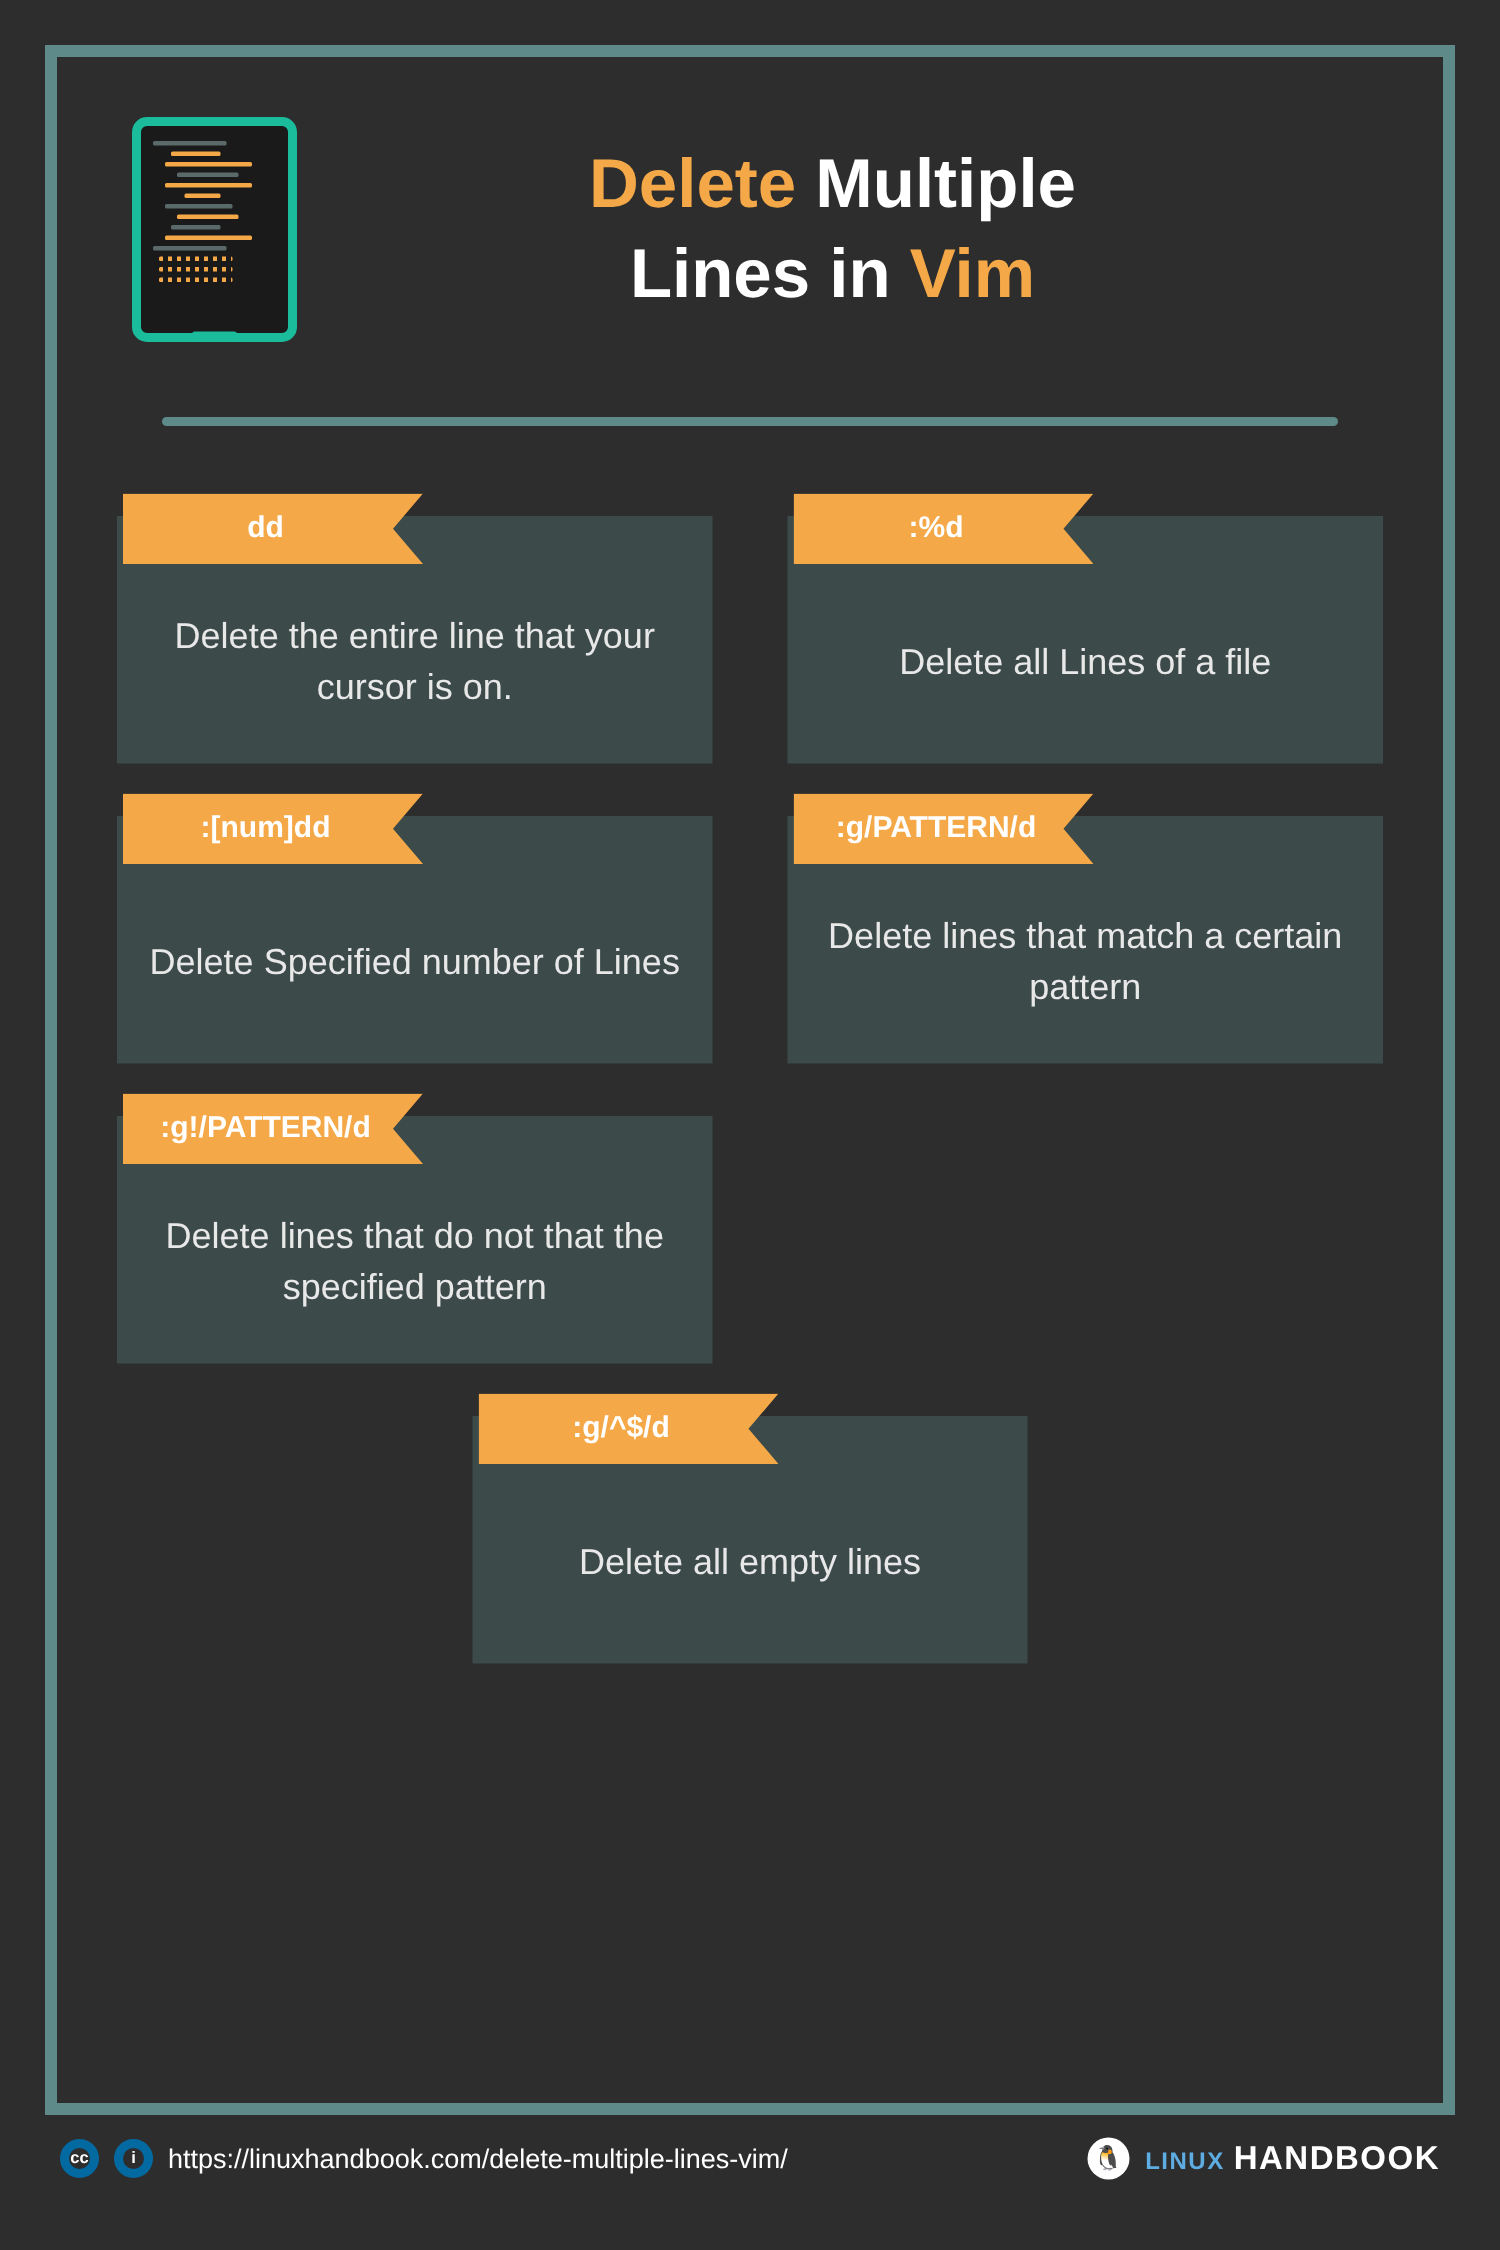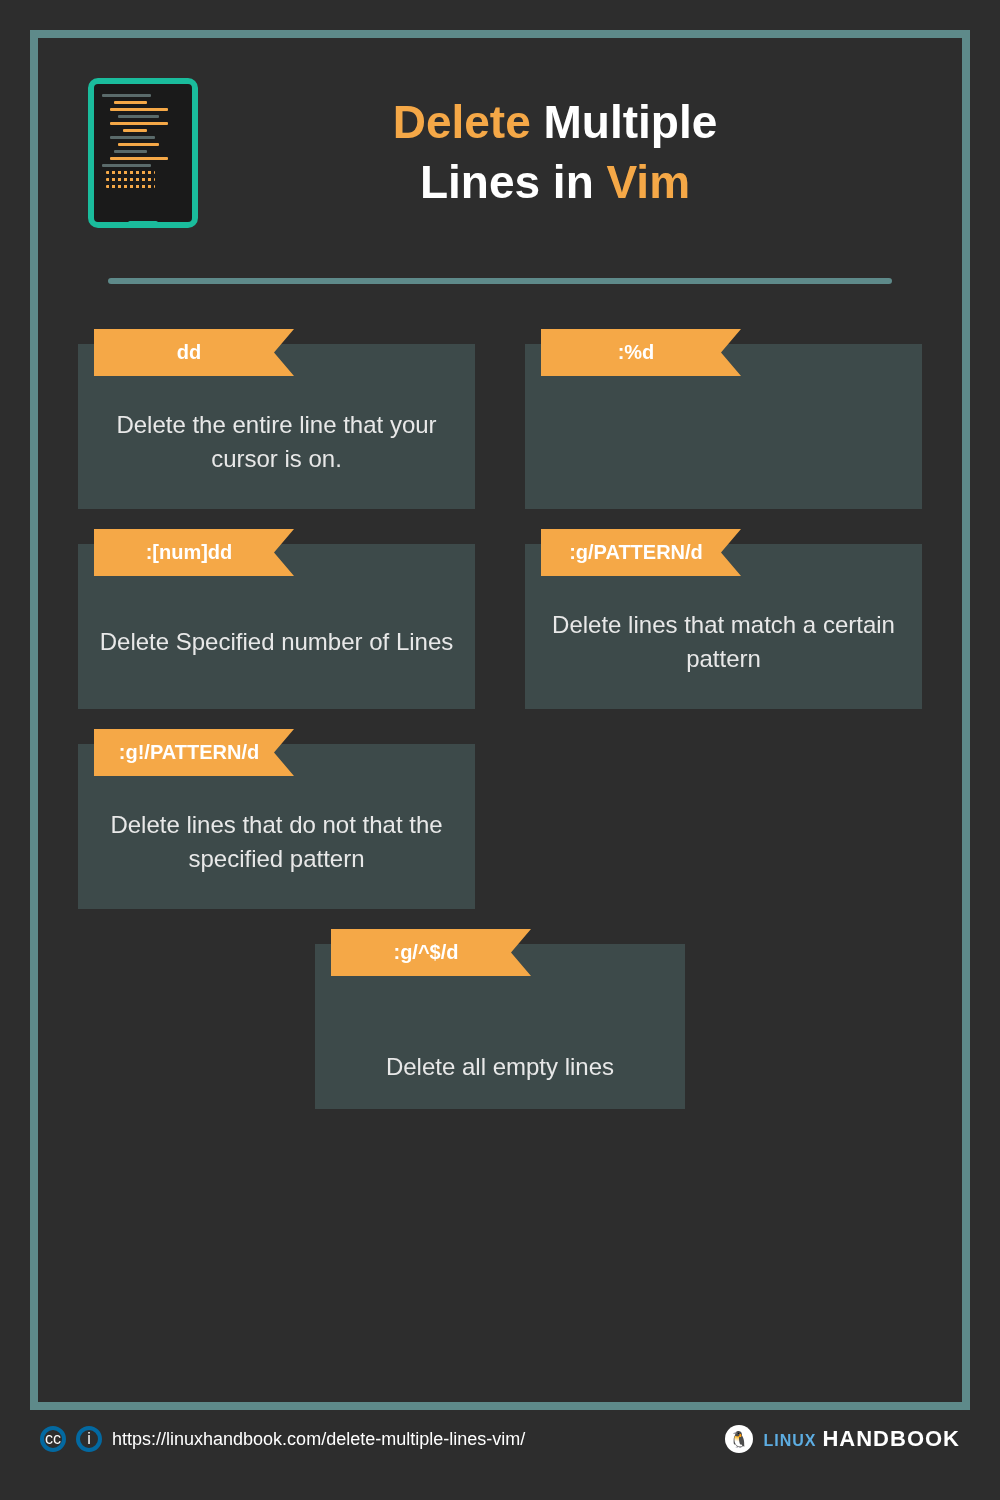--- a/index.html
+++ b/index.html
@@ -81,66 +81,65 @@
   position: relative;
   padding: 55px 20px 25px;
   min-height: 165px;
   display: flex;
   align-items: center;
   justify-content: center;
 }
 .card-label {
   position: absolute;
   top: -15px;
-  left: 16px;
+  left: 4px;
   background: #f5a847;
   color: #fff;
   font-weight: 700;
   font-size: 20px;
   padding: 12px 30px 12px 20px;
   min-width: 200px;
   text-align: center;
   clip-path: polygon(0 0, 100% 0, 90% 50%, 100% 100%, 0 100%);
 }
 .card-desc {
   color: #e8e8e8;
   font-size: 24px;
   text-align: center;
   line-height: 1.4;
 }
 .card-centered {
   grid-column: 1 / -1;
   max-width: 370px;
   margin: 0 auto;
   width: 100%;
-  align-items: flex-end;
 }
 .footer {
   display: flex;
   align-items: center;
   justify-content: space-between;
   padding: 15px 10px 0;
   color: #fff;
   font-size: 18px;
 }
 .footer-left {
   display: flex;
   align-items: center;
   gap: 10px;
 }
 .cc-badge {
   display: inline-flex;
   align-items: center;
   justify-content: center;
   width: 26px;
   height: 26px;
-  border: 4px solid #0369a1;
+  border: 6px solid #0369a1;
   border-radius: 50%;
-  font-size: 16px;
-  font-weight: 400;
+  font-size: 11px;
+  font-weight: 700;
 }
 .footer-right {
   display: flex;
   align-items: center;
   gap: 10px;
   font-weight: 700;
   letter-spacing: 1px;
 }
 .penguin-icon {
   width: 28px;
@@ -188,20 +187,21 @@
 
   <div class="divider"></div>
 
   <div class="cards-grid">
     <div class="card">
       <div class="card-label">dd</div>
       <div class="card-desc">Delete the entire line that your cursor is on.</div>
     </div>
     <div class="card">
       <div class="card-label">:%d</div>
+      <div class="card-desc">Delete all Lines of a file</div>
     </div>
     <div class="card">
       <div class="card-label">:[num]dd</div>
       <div class="card-desc">Delete Specified number of Lines</div>
     </div>
     <div class="card">
       <div class="card-label">:g/PATTERN/d</div>
       <div class="card-desc">Delete lines that match a certain pattern</div>
     </div>
     <div class="card">

